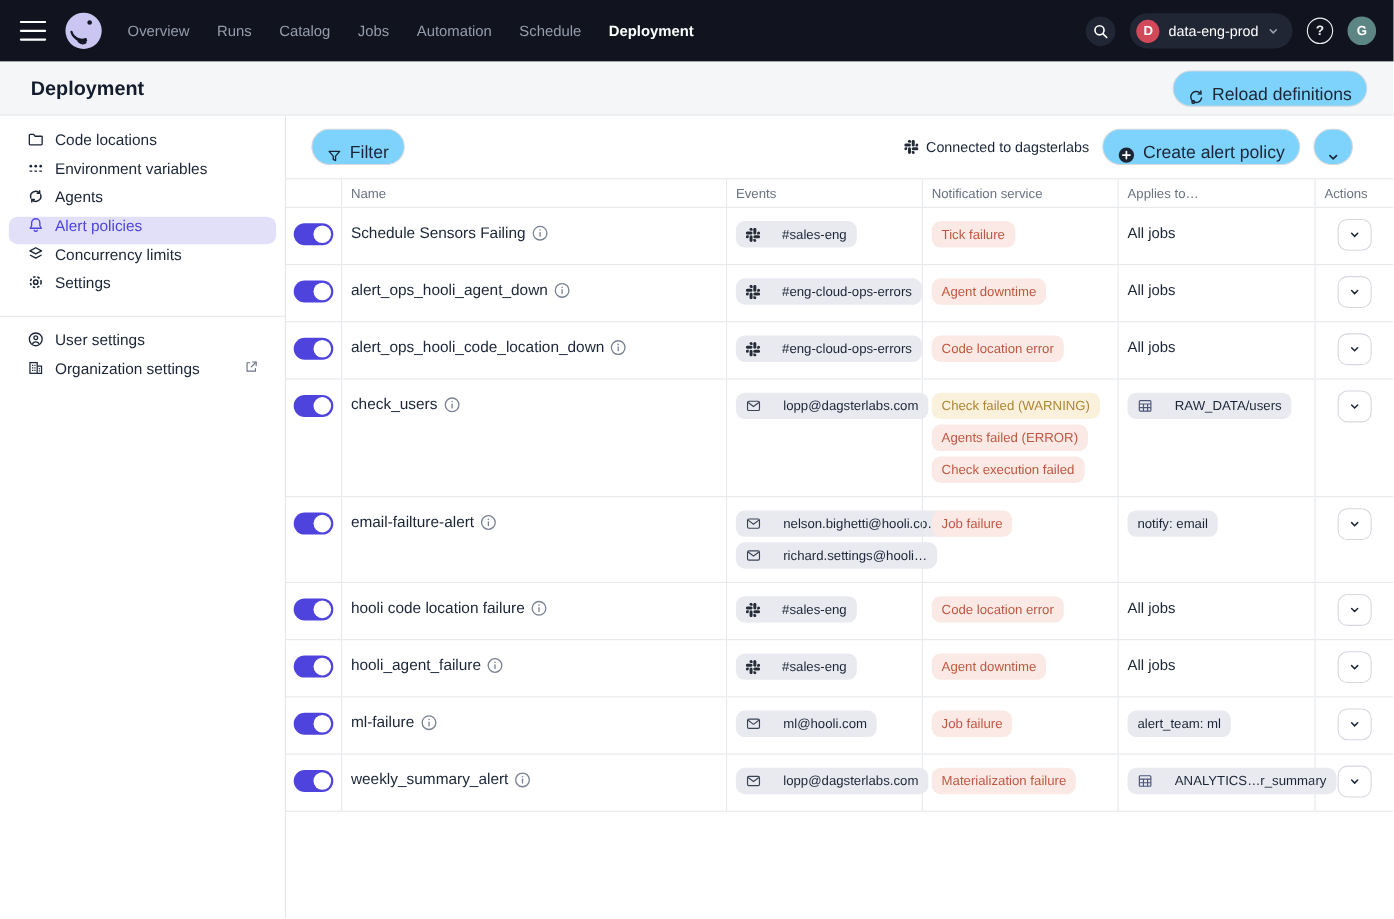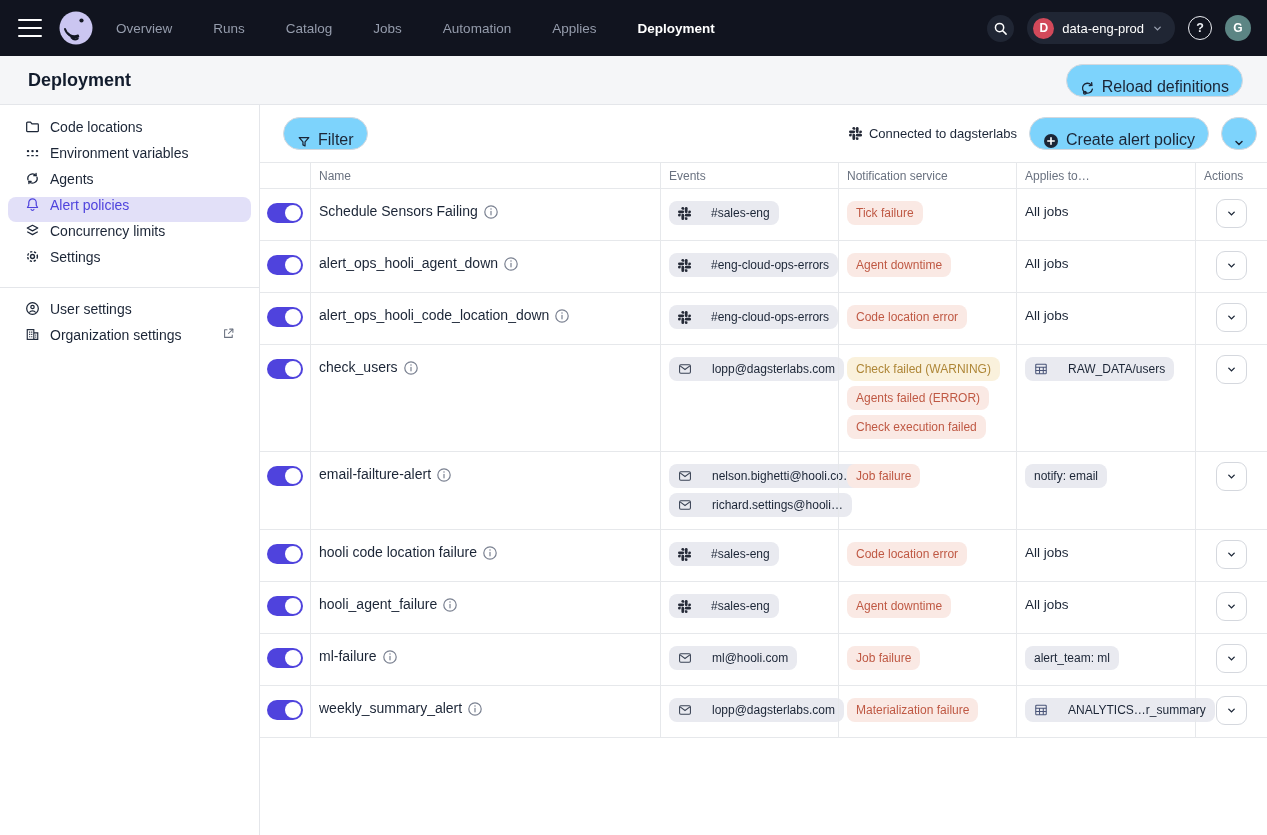--- a/index.html
+++ b/index.html
@@ -4,21 +4,21 @@
 <style>
   * { margin:0; padding:0; box-sizing:border-box; }
   html,body { width:1267px; height:835px; overflow:hidden; background:#fff;
     font-family:"Liberation Sans", sans-serif; color:#1B2536; }
 
   
   .topnav { height:56px; background:var(--nav-bg,#11141F); display:flex; align-items:center; padding:0 16px; }
   .hamburger { width:24px; height:18px; display:flex; flex-direction:column; justify-content:space-between; cursor:pointer; margin-left:2px; }
   .hamburger span { height:2.4px; background:#fff; border-radius:2px; display:block; }
   .logo { width:36px; height:36px; margin-left:16px; }
-  .nav-links { display:flex; gap:41px; margin-left:22px; }
+  .nav-links { display:flex; gap:25px; margin-left:22px; }
   .nav-link { font-size:13.5px; color:#959CAC; text-decoration:none; cursor:pointer; }
   .nav-link.active { color:#fff; font-weight:700; }
   .nav-right { margin-left:auto; display:flex; align-items:center; gap:13px; }
   .search-btn { width:27px; height:27px; border-radius:50%; background:#202634; display:flex; align-items:center; justify-content:center; cursor:pointer; border:none; }
   .org-pill { height:32px; border-radius:16px; background:#202634; display:flex; align-items:center; gap:8px; padding:0 12px 0 6px; cursor:pointer; }
   .org-avatar { width:21px; height:21px; border-radius:50%; background:var(--org-badge,#D2495A); color:#fff; font-size:12px; font-weight:700; display:flex; align-items:center; justify-content:center; }
   .org-label { color:#fff; font-size:13px; }
   .help-btn { width:24px; height:24px; border-radius:50%; border:1.7px solid #EDEFF4; color:#EDEFF4; font-size:12.5px; font-weight:700; display:flex; align-items:center; justify-content:center; background:transparent; cursor:pointer; }
   .avatar { width:26px; height:26px; border-radius:50%; background:var(--avatar-bg,#5C8584); color:#fff; font-size:12px; font-weight:600; display:flex; align-items:center; justify-content:center; cursor:pointer; }
 
@@ -39,21 +39,21 @@
   .sidebar { width:260px; border-right:1px solid #E4E6EA; padding-top:14px; flex-shrink:0; }
   .side-item { height:25px; display:flex; align-items:flex-start; gap:10px; padding:0 16px; margin:0 8px 1px 8px;
     border-radius:8px; font-size:14px; color:#1B2536; cursor:pointer; }
   .side-item .icon { width:16px; display:flex; justify-content:center; color:#1B2536; }
   .side-item.active { background:var(--accent-bg,#E2E0F8); color:var(--accent,#4742C8); }
   .side-item.active .icon { color:var(--accent,#4742C8); }
   .side-item .ext { margin-left:auto; color:#6B7280; display:flex; }
   .side-divider { height:1px; background:#E4E6EA; margin:13px 0; }
 
   .main { flex:1; display:flex; flex-direction:column; }
-  .toolbar { height:57px; display:flex; align-items:center; padding:0 10px 0 23px; }
+  .toolbar { height:57px; display:flex; align-items:center; padding:0 37px 0 23px; }
   .toolbar-right { margin-left:auto; display:flex; align-items:center; gap:12px; }
   .connected { display:flex; align-items:center; gap:7px; font-size:13px; color:#1B2536; }
 
   
   .table { width:100%; }
   .thead, .trow { display:grid; grid-template-columns:50px 350px 178px 178px 179px 1fr; }
   .thead { border-top:1px solid #E6E8EB; border-bottom:1px solid #E6E8EB; height:27px; }
   .thead .hcell { font-size:12px; color:#6A7280; display:flex; align-items:center; padding:0 8px; }
   .thead .hcell + .hcell { border-left:1px solid #E6E8EB; }
   .trow { border-bottom:1px solid #E6E8EB; min-height:50px; }
@@ -96,21 +96,21 @@
       <path d="M10 23.5c2 3.5 6.5 4.8 10.3 3.2" stroke="#141824" stroke-width="2" fill="none" stroke-linecap="round"></path>
       <path d="M13.5 27.5c1.6 1.8 4.2 2.2 6.2 1.1" stroke="#141824" stroke-width="2" fill="none" stroke-linecap="round"></path>
     </svg>
   </div>
   <nav class="nav-links" id="nav-links">
       <a class="nav-link">Overview</a>
       <a class="nav-link">Runs</a>
       <a class="nav-link">Catalog</a>
       <a class="nav-link">Jobs</a>
       <a class="nav-link">Automation</a>
-      <a class="nav-link">Applies</a>
+      <a class="nav-link">Schedule</a>
       <a class="nav-link active">Deployment</a>
     </nav>
   <div class="nav-right">
     <button class="search-btn">
       <span>
         <svg width="15" height="15" viewBox="0 0 16 16" stroke="#fff" stroke-width="1.6" fill="none" stroke-linecap="round">
           <circle cx="7" cy="7" r="4.4"></circle>
             <path d="M10.4 10.4L14 14"></path>
         </svg>
       </span>

